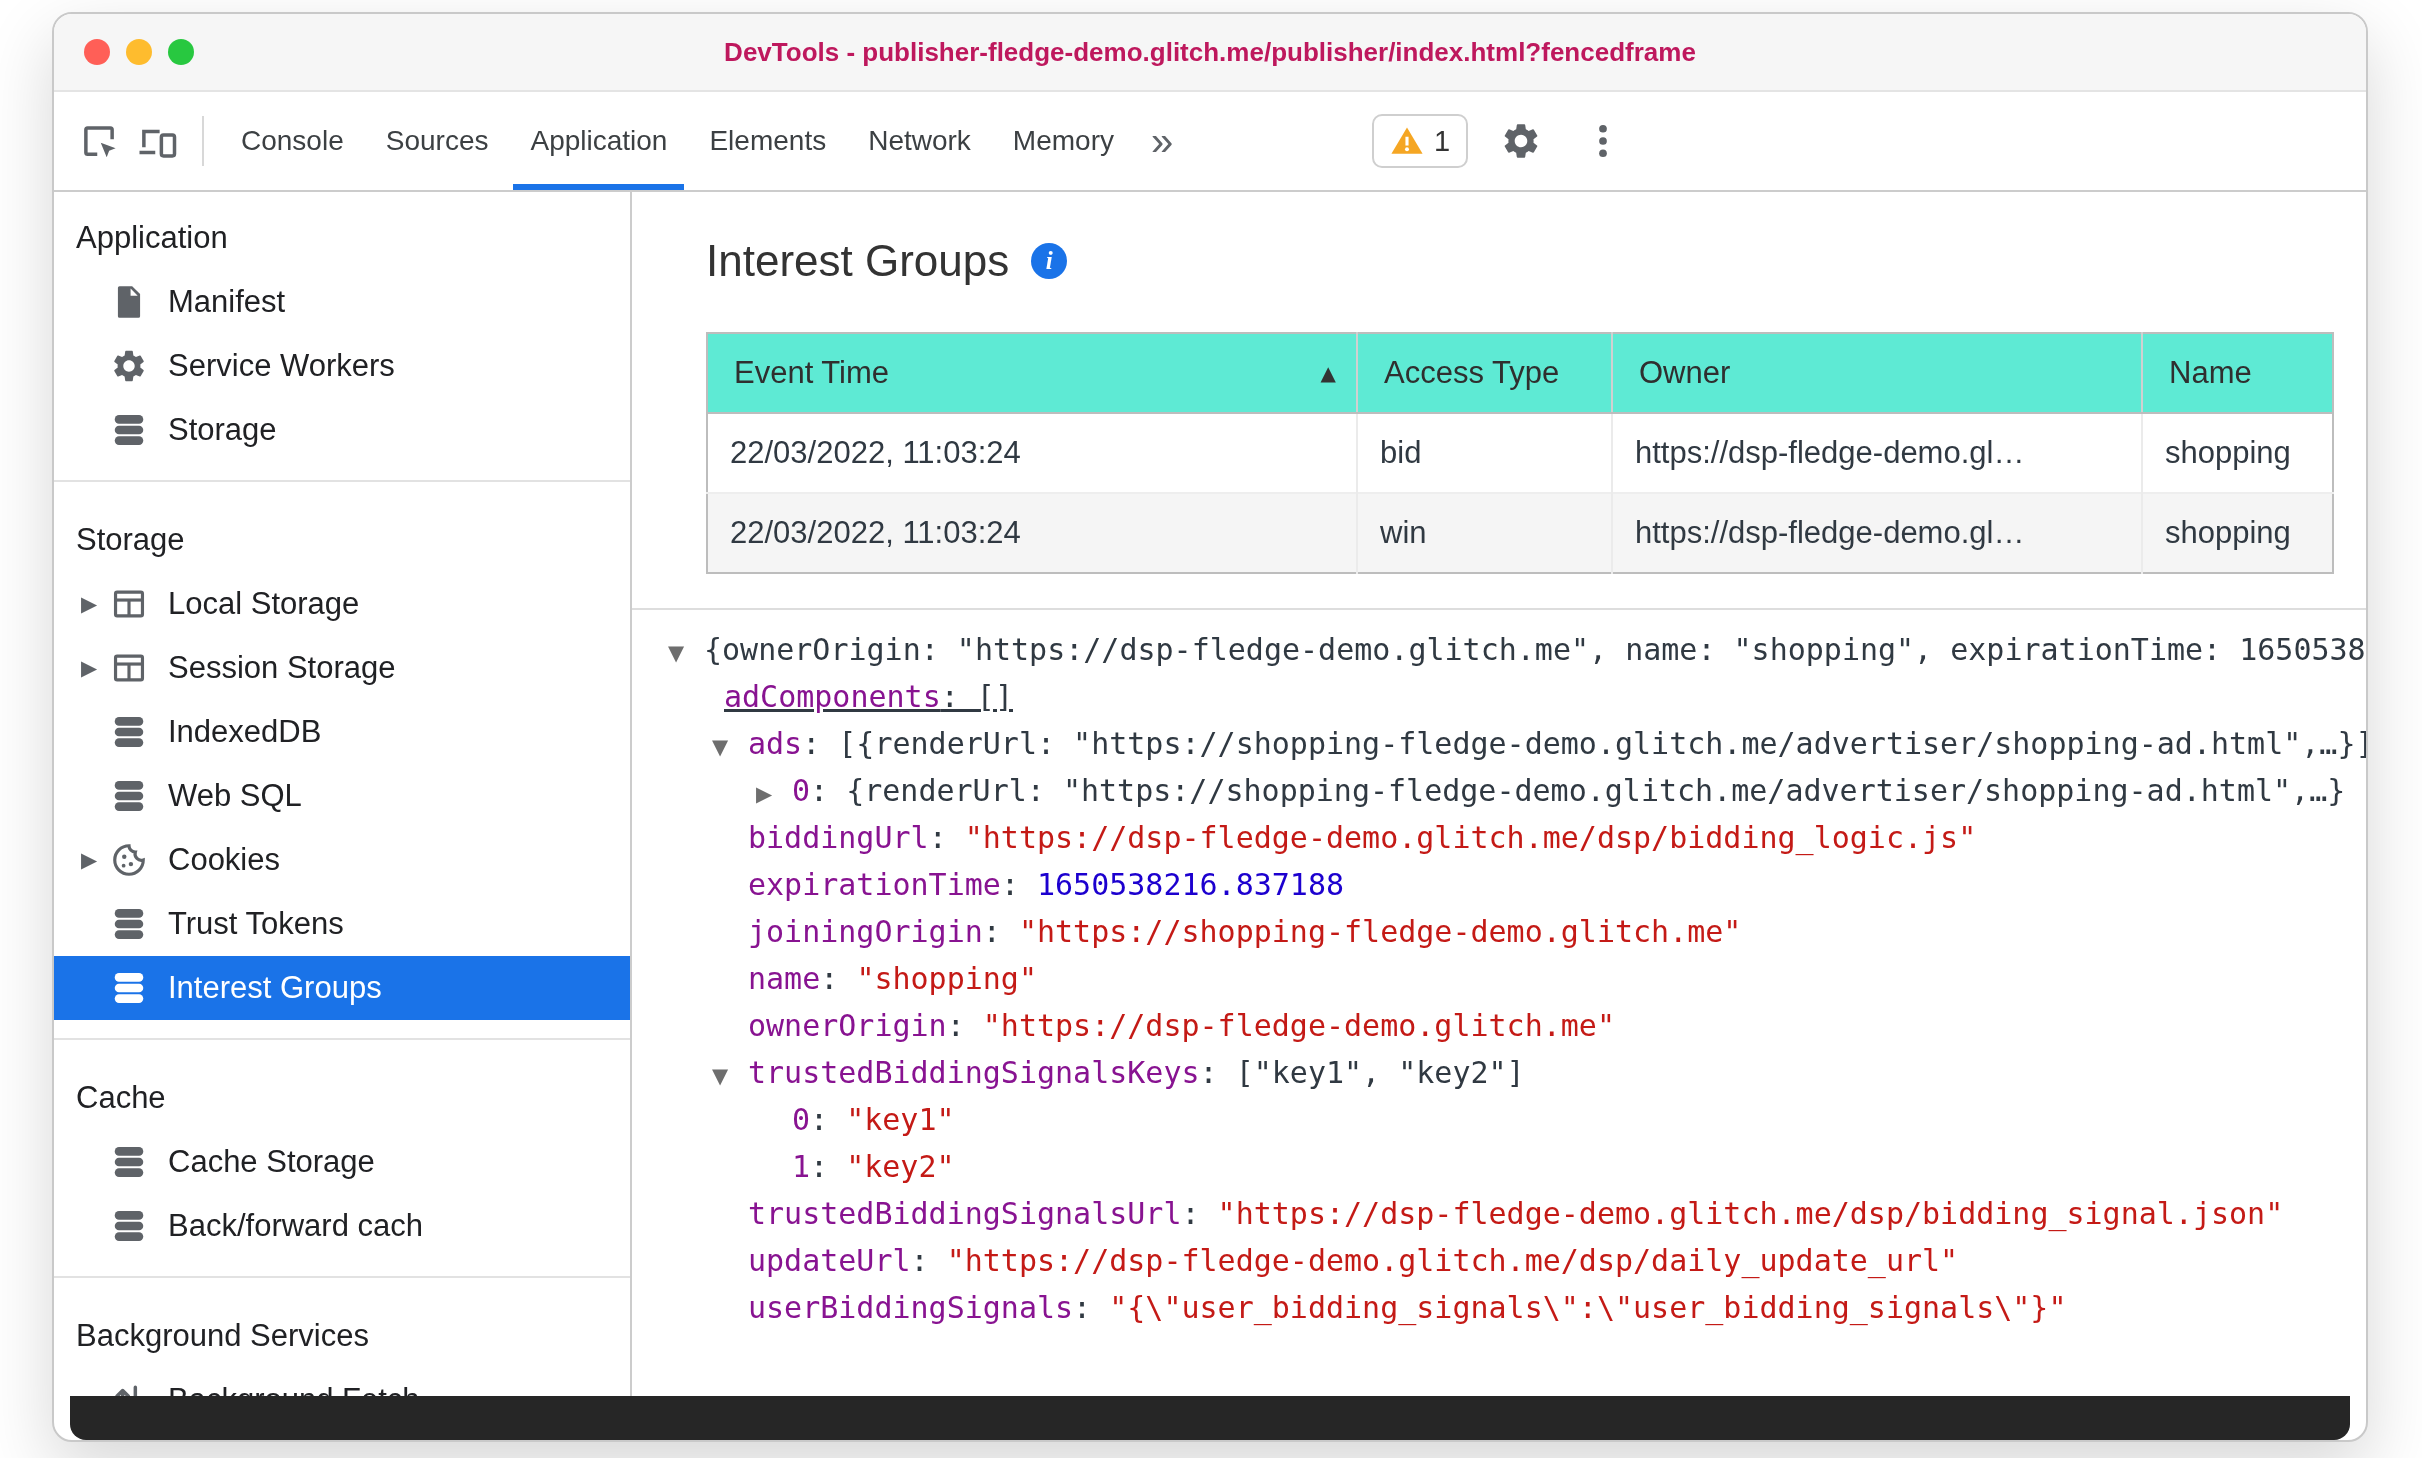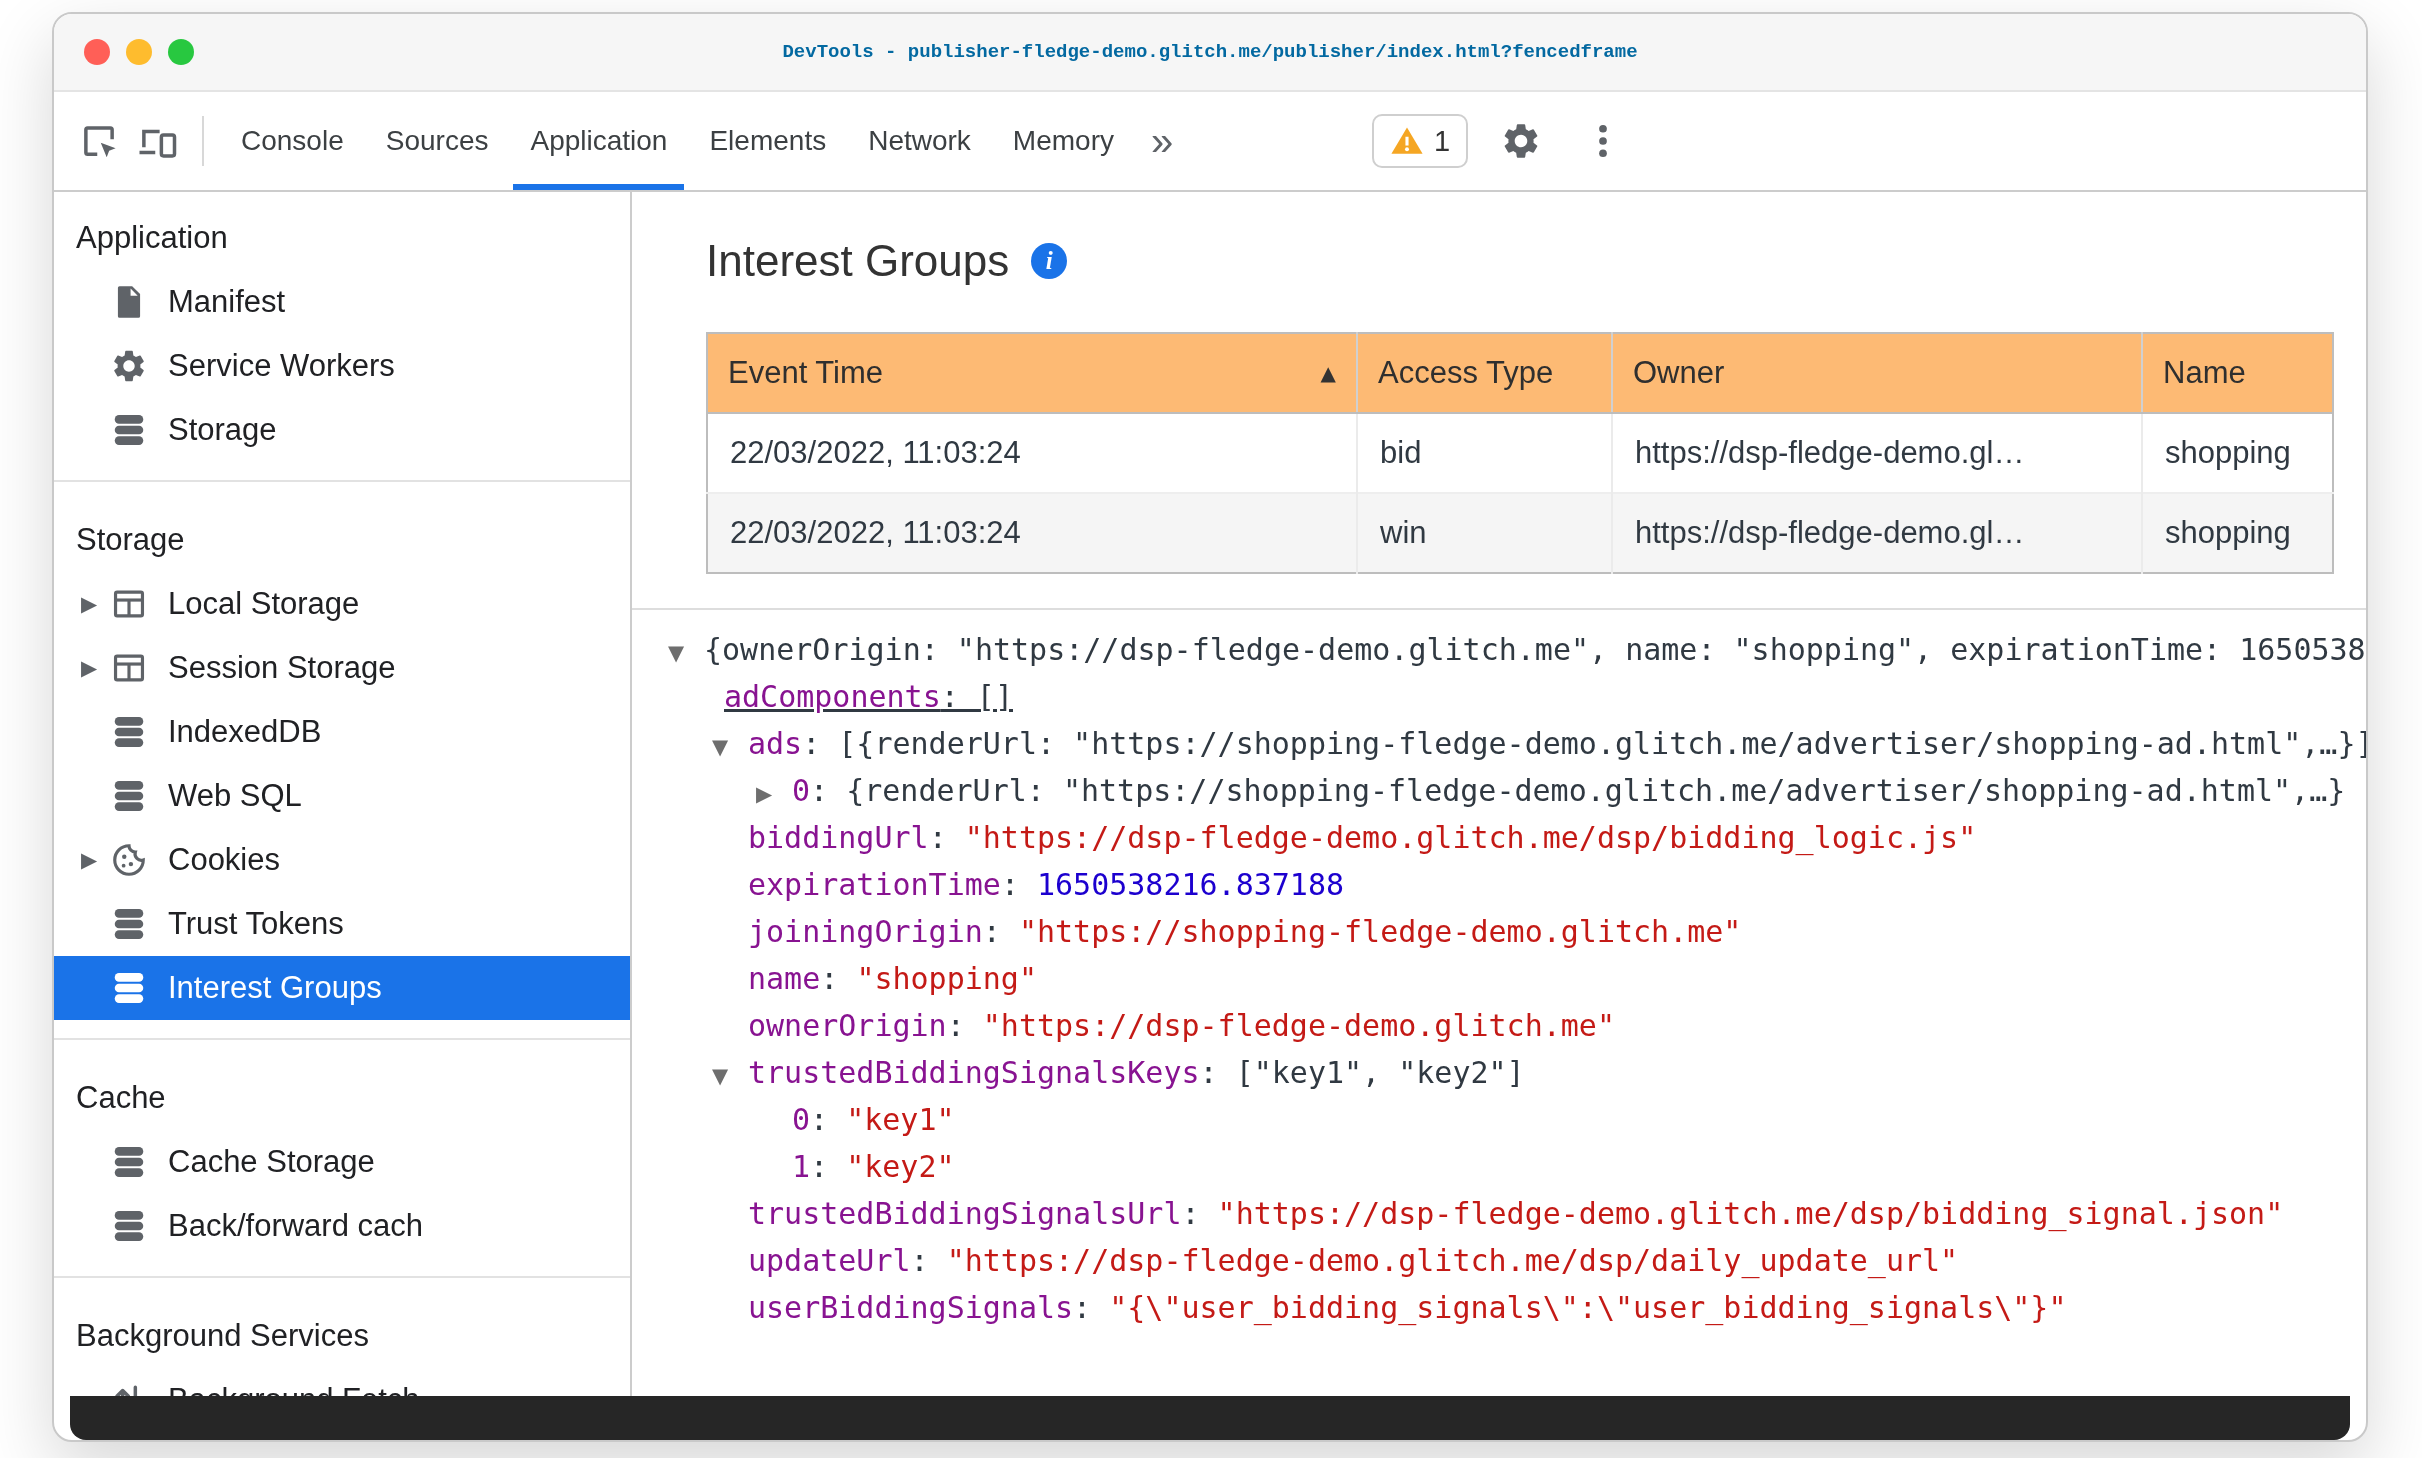--- a/index.html
+++ b/index.html
@@ -13,21 +13,21 @@
     background:#fff;border:2px solid #c9c9c9;border-radius:20px;
     box-shadow:0 26px 70px rgba(0,0,0,.16);
     overflow:hidden;display:flex;flex-direction:column;box-sizing:border-box;
   }
   
   .titlebar{height:78px;flex:0 0 auto;background:#f6f6f6;border-bottom:2px solid #e4e4e4;
     display:flex;align-items:center;position:relative;box-sizing:border-box;}
   .traffic{display:flex;gap:16px;padding-left:30px;z-index:2;}
   .tl{width:26px;height:26px;border-radius:50%;display:inline-block;}
   .tl.red{background:#ff5f57}.tl.yellow{background:#febc2e}.tl.green{background:#28c840}
-  .title{position:absolute;left:0;right:0;text-align:center;font-size:19px;font-weight:bold;color:#0369a1;font-family:Liberation Mono, monospace;}
+  .title{position:absolute;left:0;right:0;text-align:center;font-size:26px;font-weight:bold;color:#be185d;}
   
   .toolbar{height:100px;flex:0 0 auto;background:#ffffff;border-bottom:2px solid #cccccc;
     display:flex;align-items:stretch;padding-left:16px;position:relative;box-sizing:border-box;}
   .tbtn{background:none;border:none;width:58px;display:flex;align-items:center;justify-content:center;
     padding:0;color:#5f6368;cursor:pointer;}
   .tbtn svg{width:42px;height:42px;}
   .vsep{width:2px;background:#d8d8d8;margin:24px 16px;}
   .tabs{display:flex;align-items:stretch;}
   .tab{display:flex;align-items:center;padding:0 21px;font-size:28px;color:#3c4043;position:relative;}
   .tab.active::after{content:"";position:absolute;left:4px;right:4px;bottom:0;height:6px;background:#1a73e8;}
@@ -54,21 +54,21 @@
   
   .main{flex:1;min-width:0;overflow:hidden;background:#fff;}
   .panel-head{display:flex;align-items:center;gap:22px;margin:44px 0 0 74px;}
   .panel-head h1{font-size:44px;font-weight:400;color:#333;margin:0;}
   .info{width:36px;height:36px;border-radius:50%;background:#1a73e8;color:#fff;font-size:25px;
     font-weight:bold;display:flex;align-items:center;justify-content:center;font-style:italic;
     font-family:"Liberation Serif", serif;}
   table.ig{border-collapse:collapse;table-layout:fixed;width:1626px;margin:46px 0 0 74px;
     font-size:31px;color:#303942;border:2px solid #bdbdbd;background:#fff;}
   table.ig col.c0{width:650px}table.ig col.c1{width:255px}table.ig col.c2{width:530px}table.ig col.c3{width:191px}
-  table.ig th{background:#fdba74;font-weight:400;text-align:left;height:78px;padding:0 20px;
+  table.ig th{background:#5eead4;font-weight:400;text-align:left;height:78px;padding:0 26px;
     border-right:2px solid #d0d0d0;border-bottom:2px solid #bdbdbd;position:relative;color:#2f2f2f;
     white-space:nowrap;overflow:hidden;}
   table.ig th:last-child{border-right:none;}
   table.ig td{height:60px;padding:9px 22px;border-right:2px solid #ebebeb;white-space:nowrap;
     overflow:hidden;}
   table.ig td:last-child{border-right:none;}
   table.ig tr.striped td{background:#f5f5f5;}
   table.ig tbody tr + tr td{border-top:2px solid #eeeeee;}
   .sort-arrow{position:absolute;right:20px;top:50%;transform:translateY(-50%);font-size:20px;
     color:#333;font-family:"DejaVu Sans", sans-serif;}

